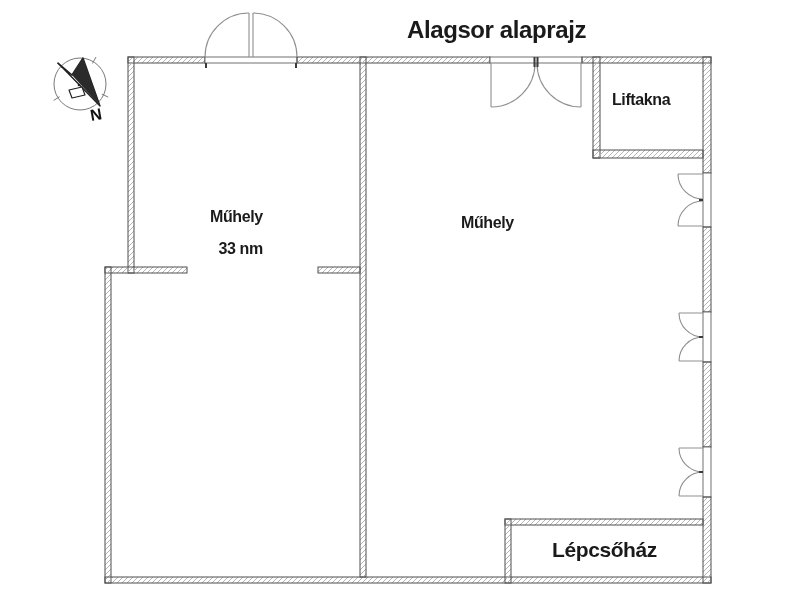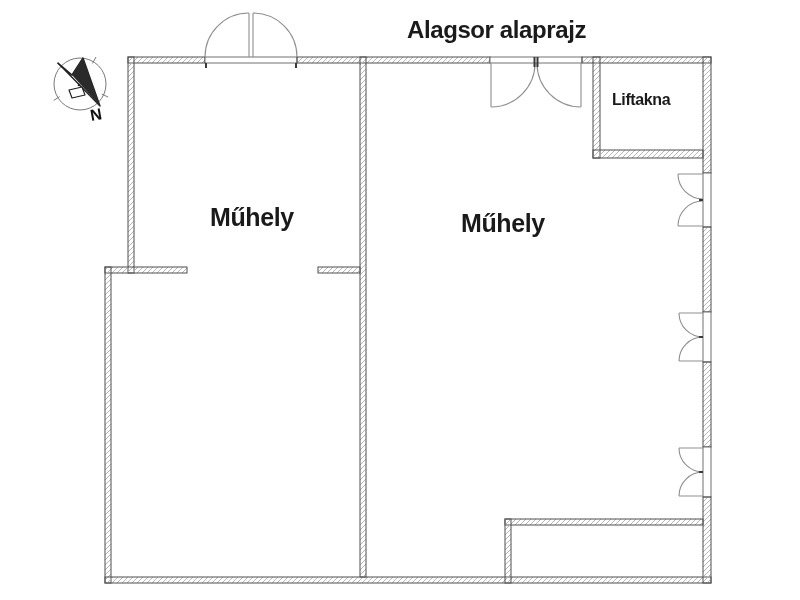--- a/index.html
+++ b/index.html
@@ -7,21 +7,21 @@
     position:relative;width:800px;height:600px;background:#ffffff;overflow:hidden;
     font-family:"Liberation Sans", sans-serif;
   }
   #plan-svg{position:absolute;left:0;top:0;width:800px;height:600px;}
   .lbl{
     position:absolute;color:#1a1a1a;font-weight:bold;white-space:nowrap;
     letter-spacing:-0.4px;
     text-align:right;
   }
   .lbl-title{left:407px;top:16px;font-size:24px;}
-  .lbl-room{font-size:25px;line-height:32px;}
+  .lbl-room{font-size:16px;line-height:32px;}
   .lbl-room-left{left:210px;top:201px;}
   .lbl-room-right{left:461px;top:207px;}
   .lbl-lift{left:612px;top:91px;font-size:16px;}
   .lbl-stair{left:552px;top:538px;font-size:21px;}
 </style>
 </head>
 <body>
 
 <div id="stage">
 
@@ -115,22 +115,24 @@
       <polygon points="69,90 82,87 85,95 72,98" fill="#ffffff" stroke="#222222" stroke-width="1.2" stroke-linejoin="round"></polygon>
       <circle cx="79" cy="85" r="1.3" fill="#222222"></circle>
       <text x="90" y="120" font-size="16" font-weight="bold" fill="#111111" font-family="Liberation Sans, sans-serif" transform="rotate(-10 97 113)">N</text>
     </g>
   </svg>
 
   <div class="lbl lbl-title">Alagsor alaprajz</div>
 
   <div class="lbl lbl-room lbl-room-left">
     <div>Műhely</div>
+    <div>33 nm</div>
   </div>
 
   <div class="lbl lbl-room lbl-room-right">
     <div>Műhely</div>
   </div>
 
   <div class="lbl lbl-lift">Liftakna</div>
 
+  <div class="lbl lbl-stair">Lépcsőház</div>
 
 </div>
 
 </body></html>

